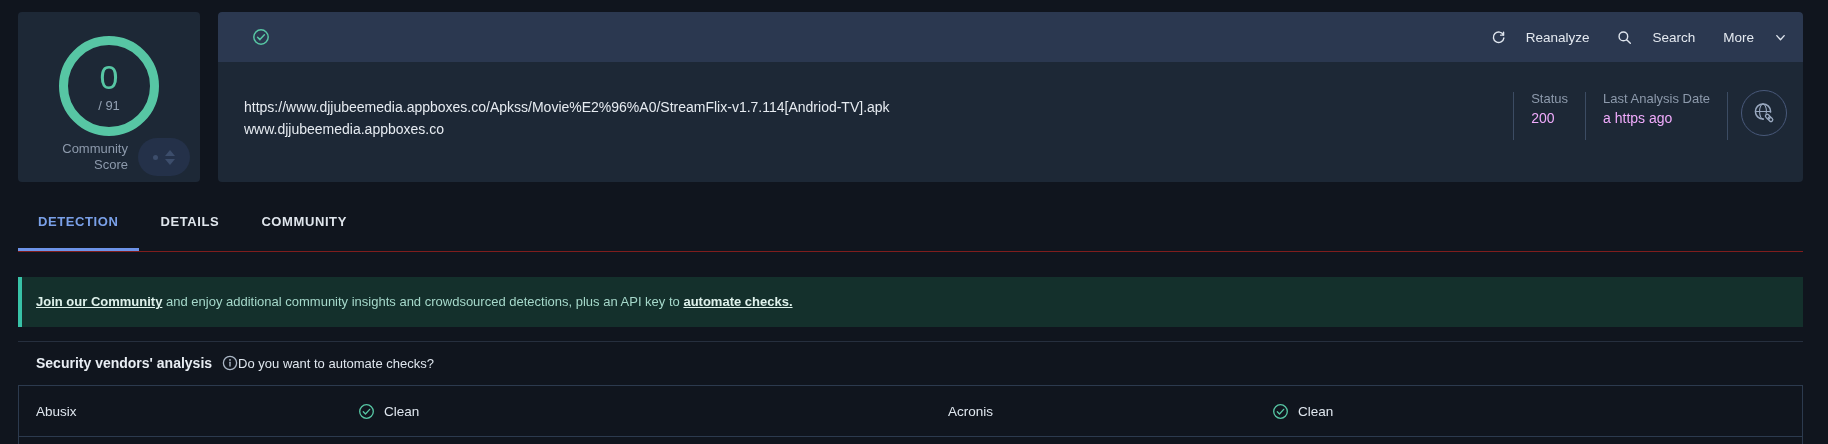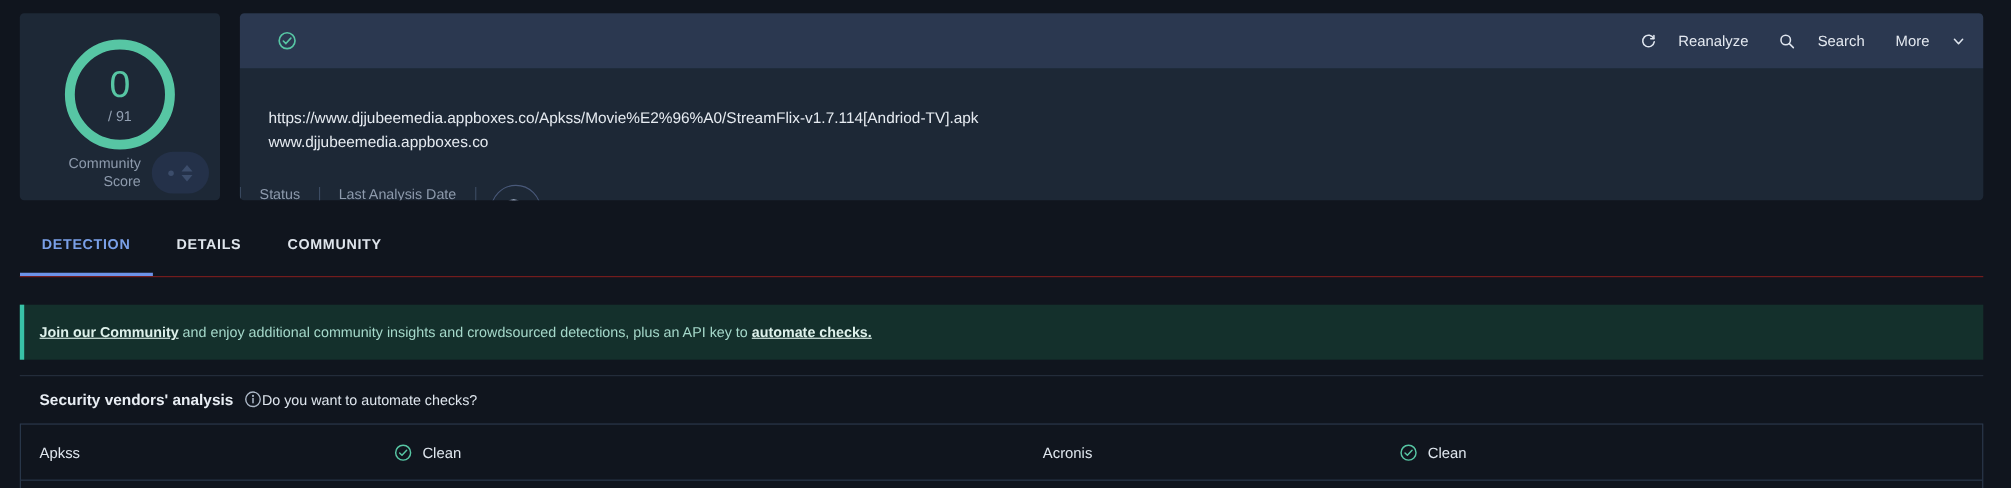--- a/index.html
+++ b/index.html
@@ -57,21 +57,21 @@
   }
   .verdict-icon { color:#57c6a4; margin-right:11px; }
   .verdict-text { color:#5fc2a4; font-size:13.5px; font-weight:700; }
   .strip-actions { margin-left:auto; display:flex; align-items:center; gap:28px; }
   .action-btn {
     display:flex; align-items:center; gap:20px; background:none; border:none;
     color:#e4e9f0; font-size:13.5px; font-family:Liberation Sans, sans-serif; cursor:pointer; padding:0;justify-content:center;
   }
   .action-btn .ic { color:#dfe5ee; }
 
-  .panel-body { display:flex; height:92px;flex-direction:column; }
+  .panel-body { display:flex; height:92px; }
   .url-block { flex:1; padding:34px 10px 0 26px; min-width:0; }
   .url-line {
     font-size:14px; line-height:22px; color:#e6ebf1;
     white-space:nowrap; overflow:hidden; text-overflow:ellipsis;
   }
   .domain-line { font-size:14px; line-height:22px; color:#e6ebf1; }
   .meta { display:flex; align-items:flex-start; margin-top:28px; padding-right:16px; }
   .vdiv { width:1px; height:48px; background:#3c4c63; margin-top:2px; }
   .meta-block { padding:0 17px; }
   .meta-label { font-size:13px; color:#8d9aac; line-height:18px; white-space:nowrap; }
@@ -249,21 +249,21 @@
         <path d="M8 7.3v3.8" stroke="currentColor" stroke-width="1.4" stroke-linecap="round"></path>
         <circle cx="8" cy="4.9" r="0.95" fill="currentColor"></circle>
       </svg>
     </span>
   </div>
   <span class="automate-prompt">Do you want to automate checks?</span>
 </div>
 
 <div class="vendor-table">
   <div class="vendor-row">
-    <div class="vendor-name">Apkss</div>
+    <div class="vendor-name">Abusix</div>
     <div class="vendor-result">
       <span class="ic">
         <svg width="17" height="17" viewBox="0 0 18 18">
           <circle cx="9" cy="9" r="7.2" fill="none" stroke="currentColor" stroke-width="1.4"></circle>
           <path d="M5.6 9.3l2.3 2.3 4.5-4.9" fill="none" stroke="currentColor" stroke-width="1.4" stroke-linecap="round" stroke-linejoin="round"></path>
         </svg>
       </span>
       <span class="vendor-result-text">Clean</span>
     </div>
     <div class="vendor-name">Acronis</div>

